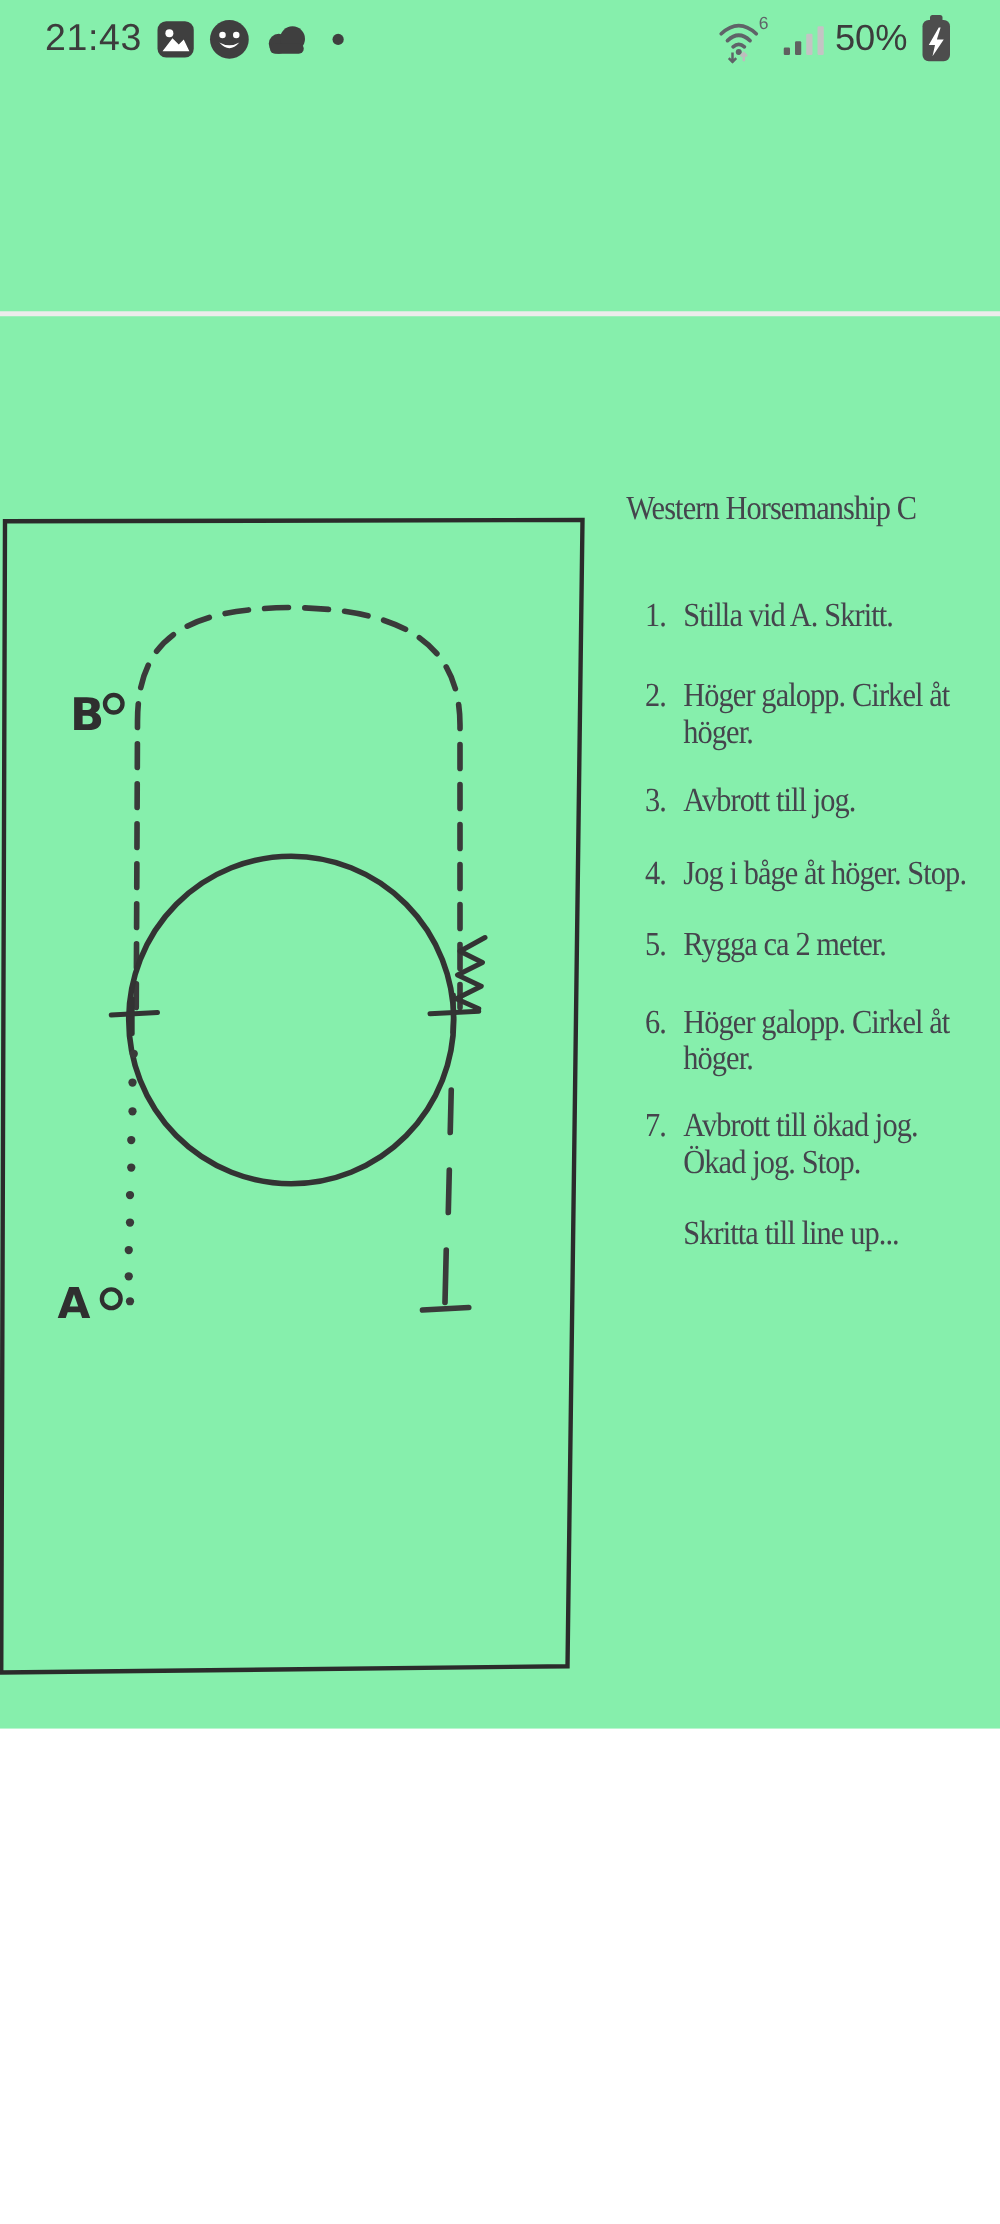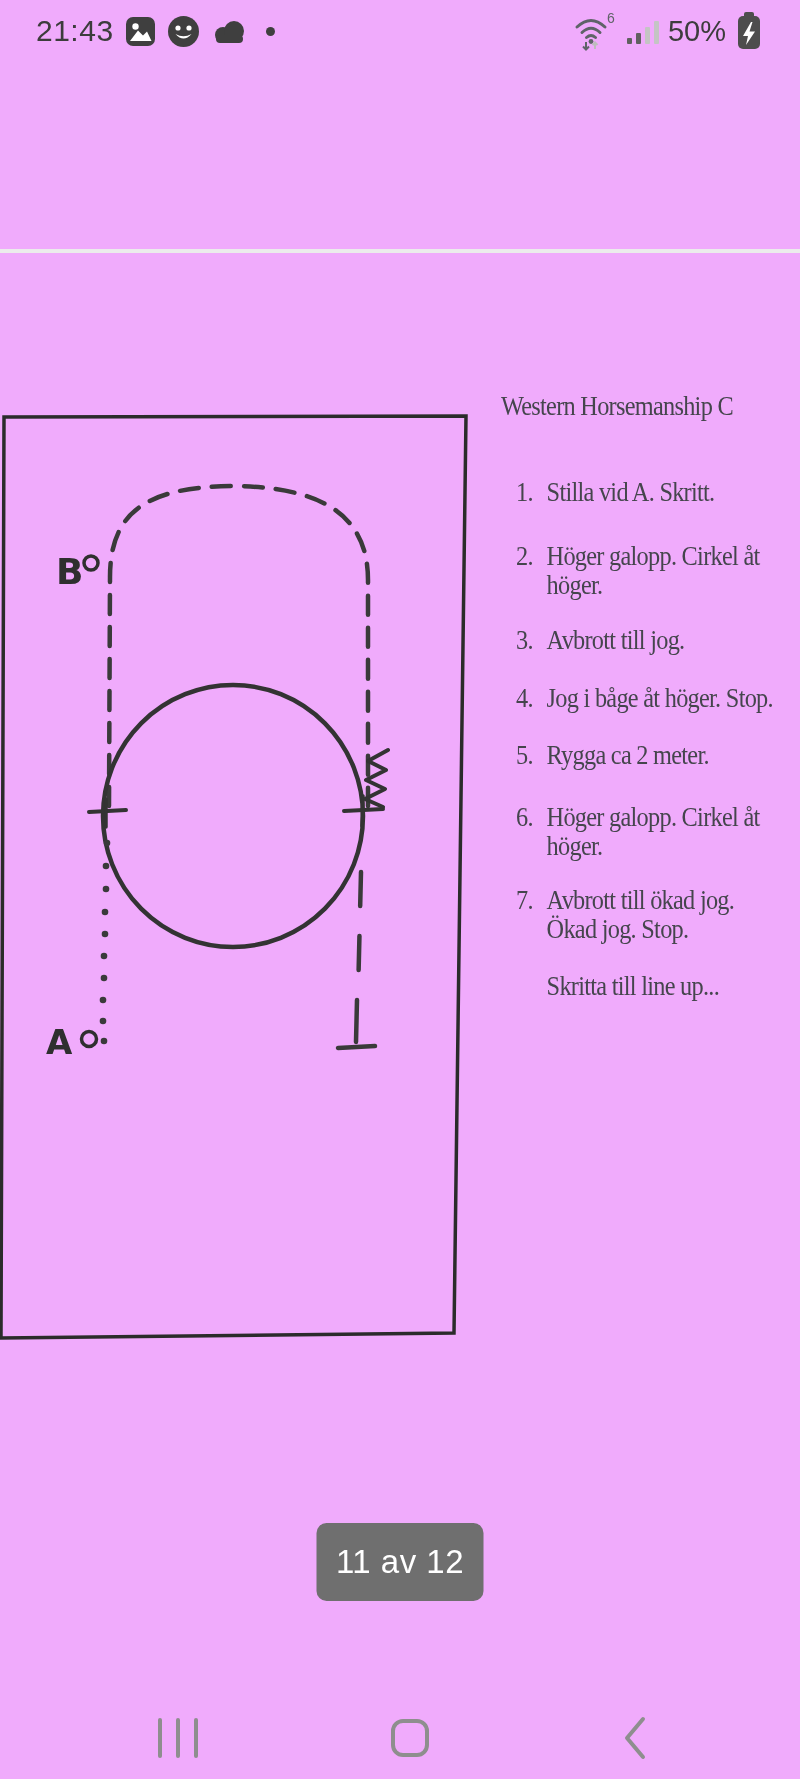--- a/index.html
+++ b/index.html
@@ -1,16 +1,16 @@
 <!DOCTYPE html>
 <html><head>
 <meta charset="utf-8">
 <style>
   html,body{margin:0;padding:0;background:#ffffff;}
-  .screen{position:relative;width:800px;height:1779px;background:#f0abfc;overflow:hidden;
+  .screen{position:relative;width:800px;height:1383px;background:#86efac;overflow:hidden;
           font-family:"Liberation Sans",sans-serif;}
 
   
   .statusbar{position:absolute;top:0;left:0;right:0;height:62px;display:flex;
              align-items:center;justify-content:space-between;padding:0 36px;box-sizing:border-box;}
   .sb-left{display:flex;align-items:center;gap:11px;}
   .sb-time{font-size:30px;color:#3c3c3c;letter-spacing:.5px;}
   .sb-right{display:flex;align-items:center;gap:8px;}
   .sb-pct{font-size:29px;color:#3c3c3c;}
   .notif-dot{width:9px;height:9px;border-radius:50%;background:#3f3f3f;margin-left:6px;}

